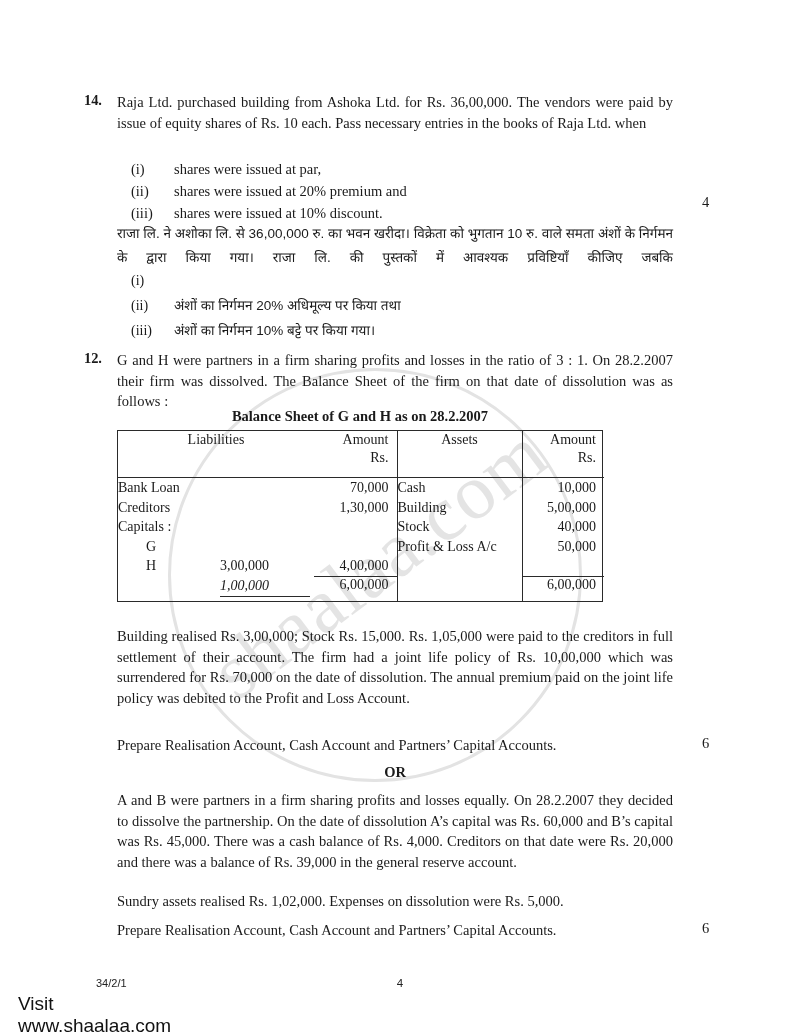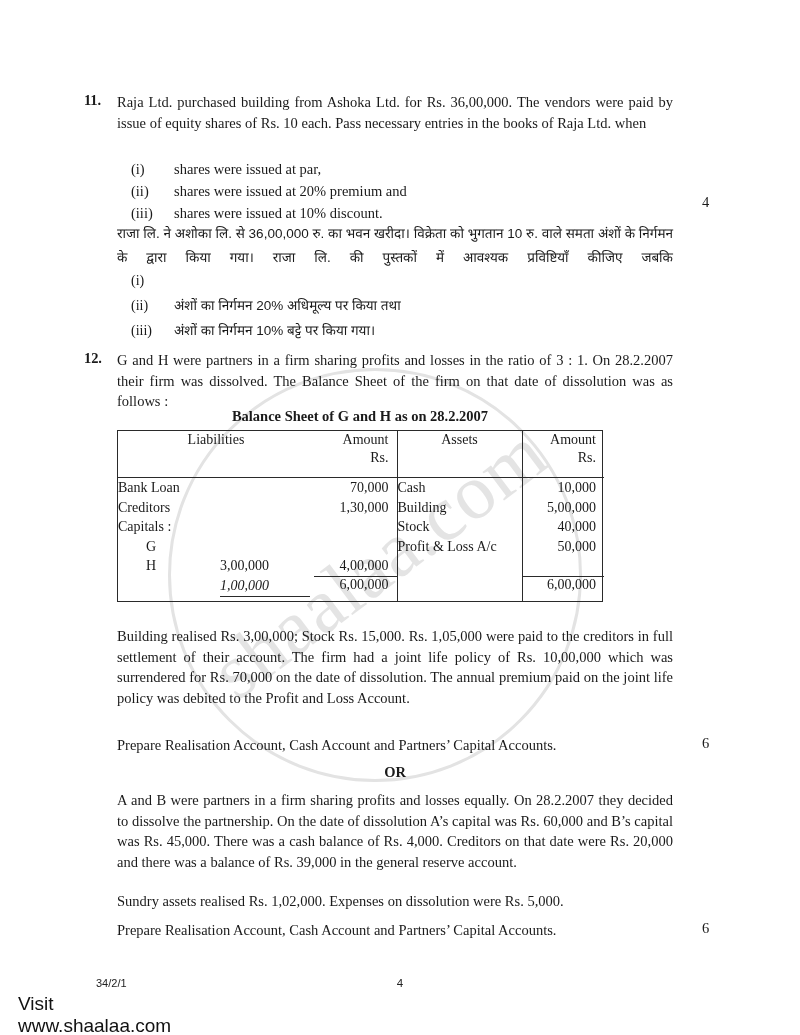--- a/index.html
+++ b/index.html
@@ -224,21 +224,21 @@
 
 <div id="page">
 
   <div id="watermark">
     <div class="ring"></div>
     <div class="wm-text">shaalaa.com</div>
   </div>
 
   <div id="content">
 
-    <div class="qnum" style="left:84px; top:92px;">11.</div>
+    <div class="qnum" style="left:84px; top:92px;">14.</div>
 
     <div class="qbody" style="left:117px; top:92px; width:556px;">Raja Ltd. purchased building from Ashoka Ltd. for Rs. 36,00,000. The vendors were paid by issue of equity shares of Rs. 10 each. Pass necessary entries in the books of Raja Ltd. when</div>
 
     <div class="sublist" style="left:131px; top:158px; width:520px;">
       <div class="row">
         <span class="rn">(i)</span>
         <span class="st">shares were issued at par,</span>
       </div>
       <div class="row">
         <span class="rn">(ii)</span>

